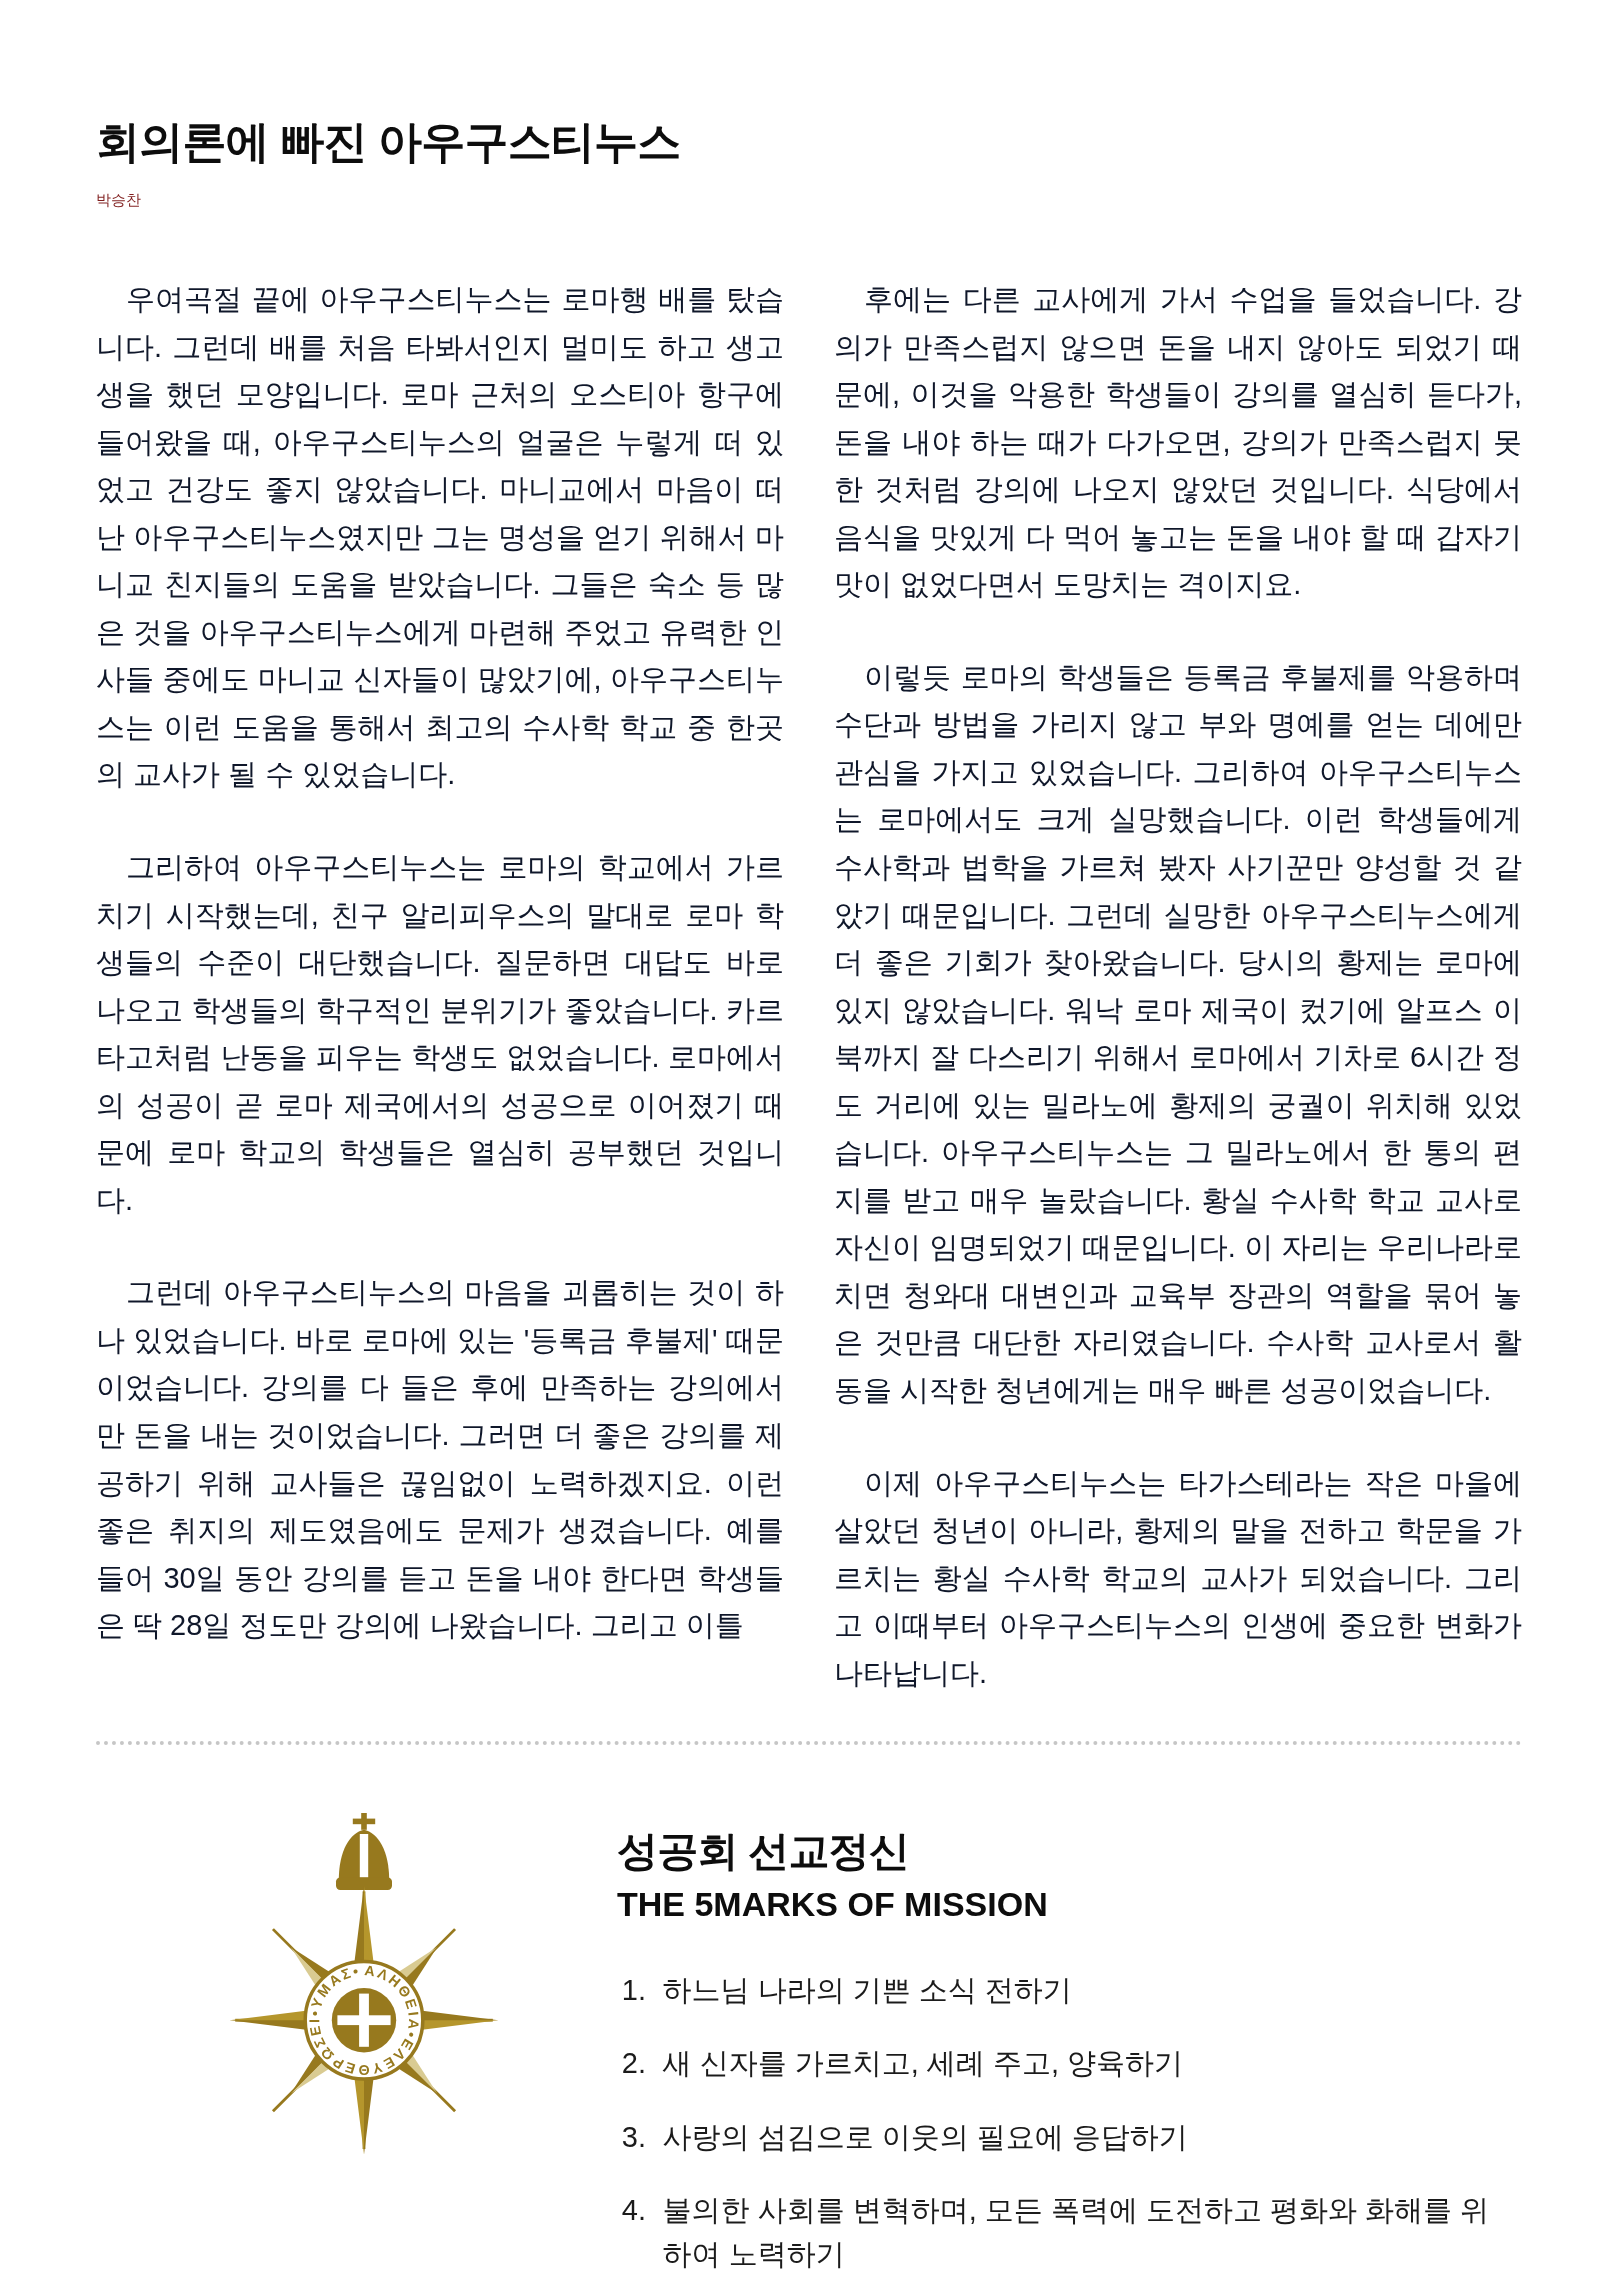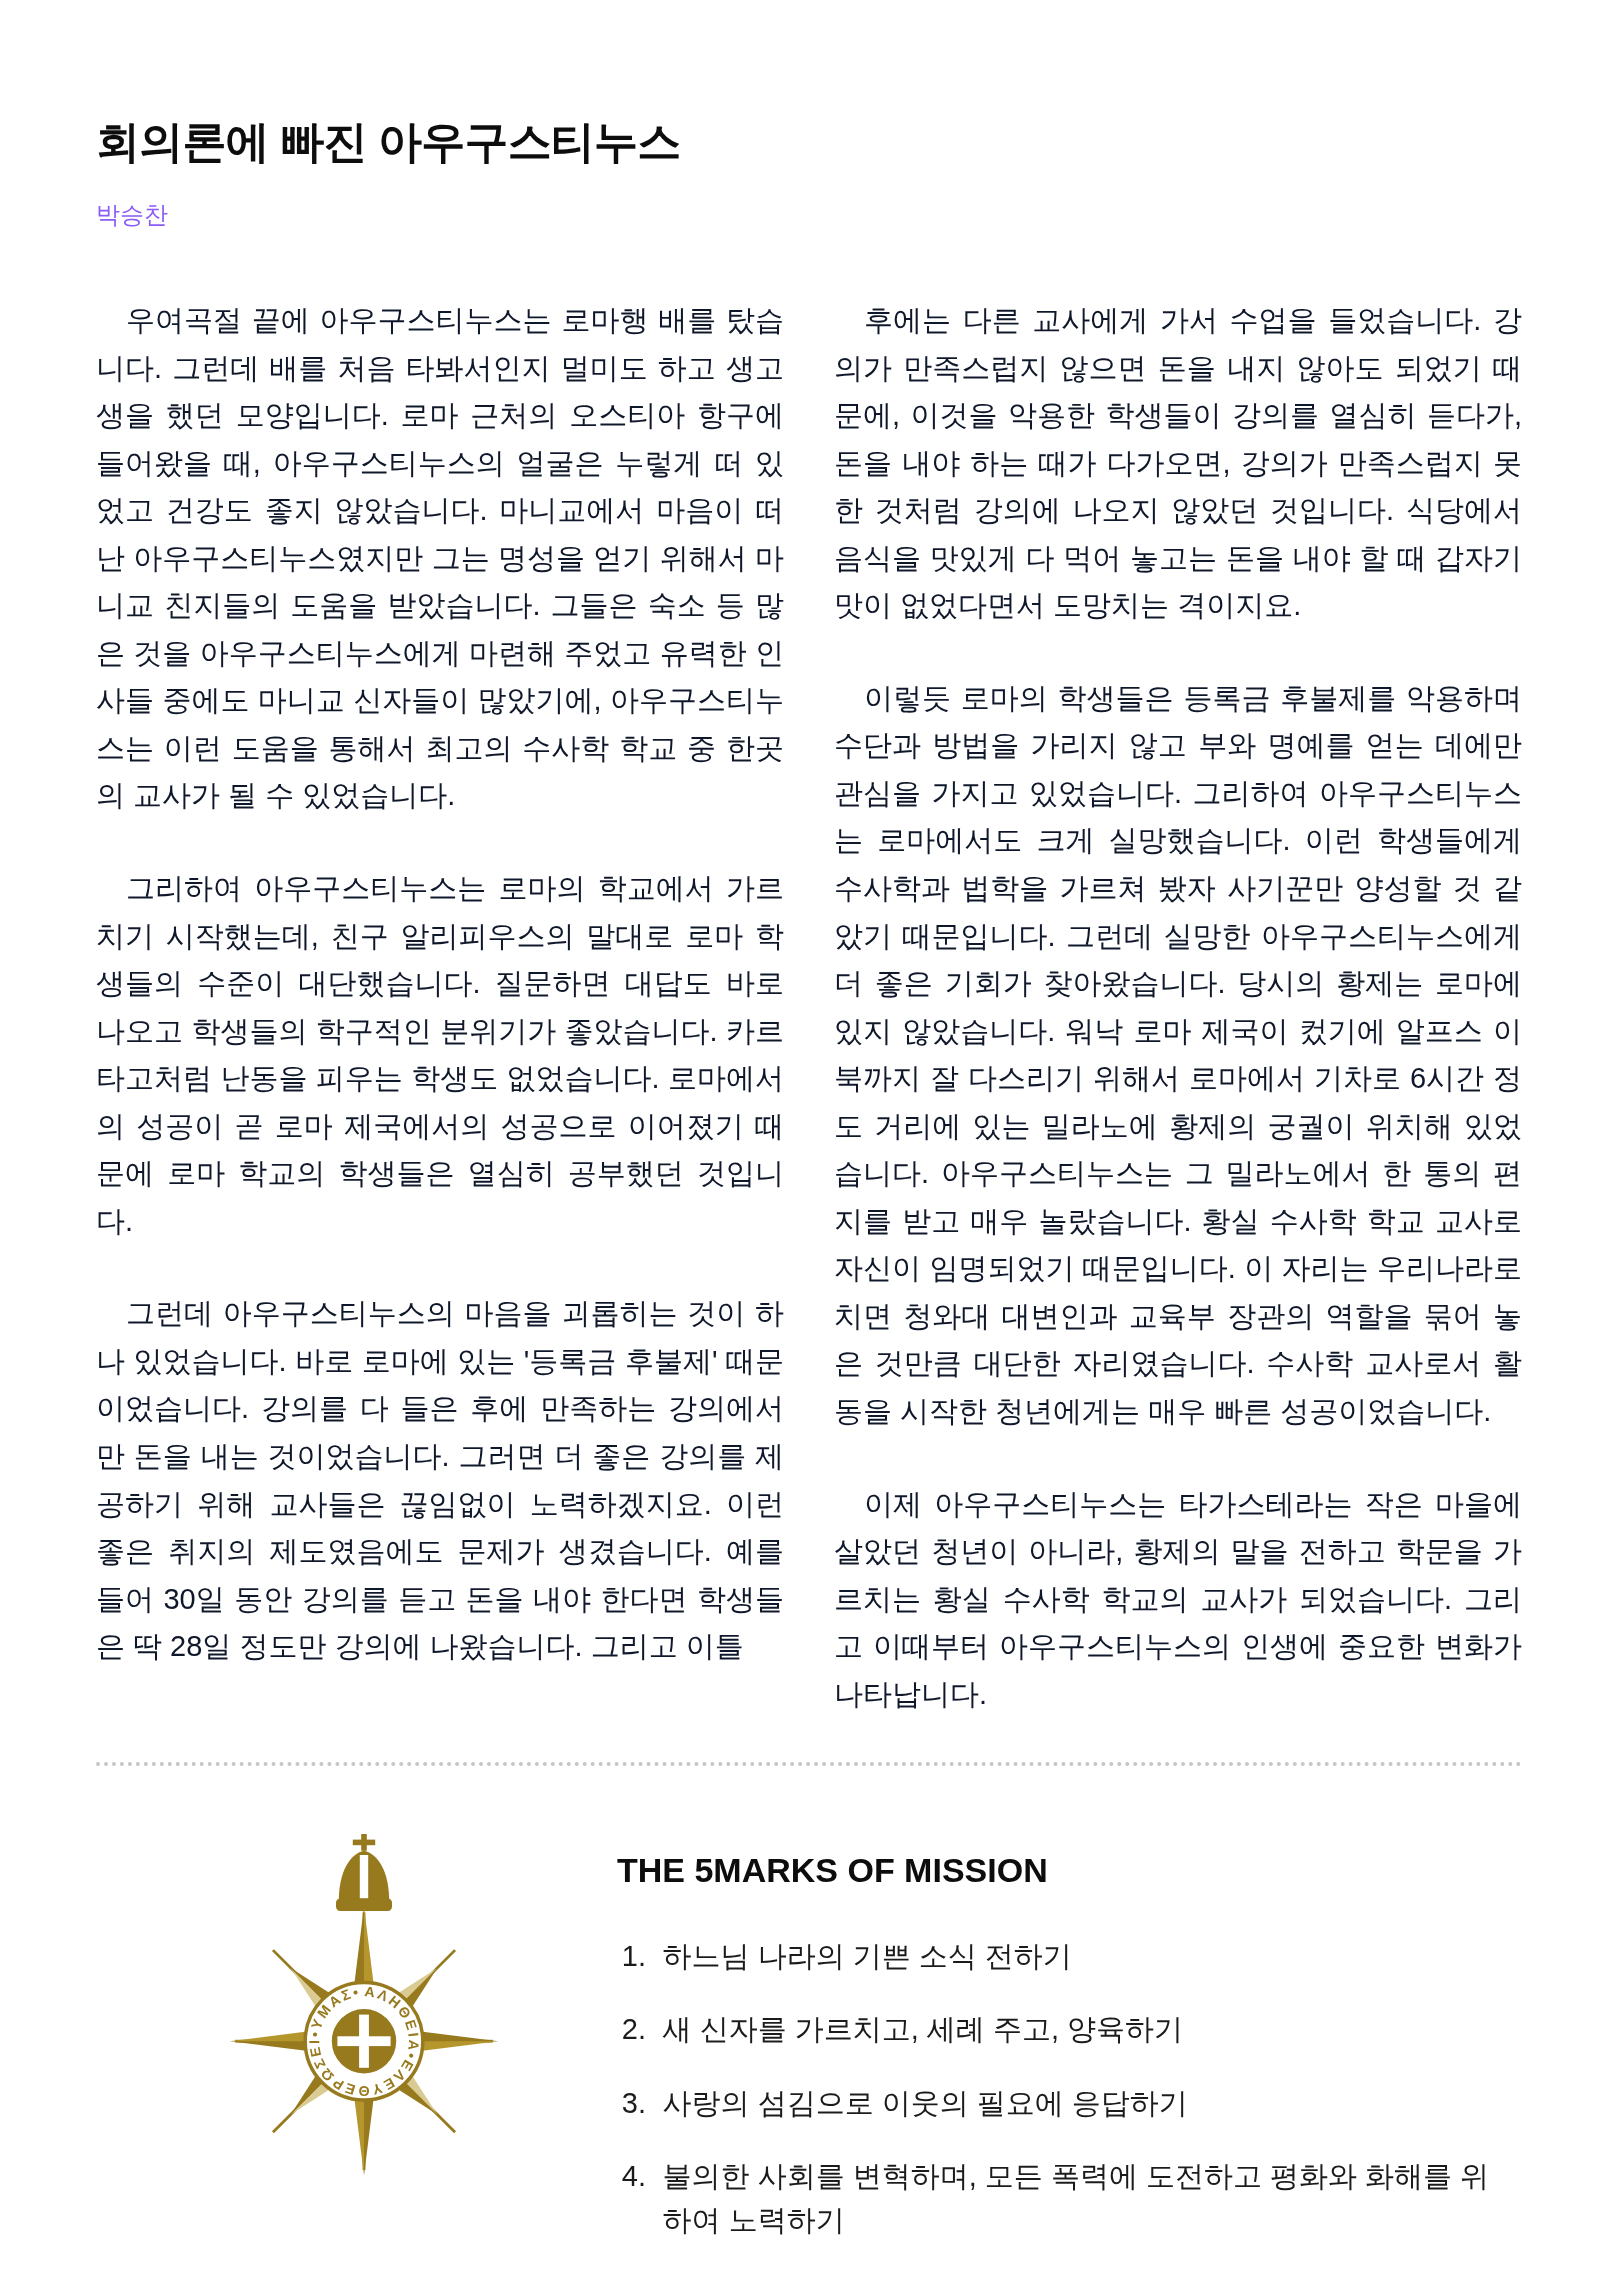--- a/index.html
+++ b/index.html
@@ -10,21 +10,21 @@
   *{box-sizing:border-box}
   html,body{margin:0;padding:0}
   body{
     width:1618px;height:2284px;background:#ffffff;color:#151515;
     font-family:"Liberation Sans","DejaVu Sans",sans-serif;
   }
   .page{width:100%;height:100%;padding:113px 96px 41px;display:flex;flex-direction:column}
 
   .article-header{text-align:left}
   .article-title{font-size:44px;font-weight:800;letter-spacing:-0.8px;margin:0;color:#0d0d0d}
-  .article-author{font-size:24px;margin-top:27px;color:#8b5cf6}
+  .article-author{font-size:15px;margin-top:19px;color:#7f1d1d}
 
   .columns{display:flex;gap:50px;margin-top:66px}
   .col{flex:1 1 0;min-width:0}
   .para{
     font-size:29px;line-height:1.64;text-align:justify;text-indent:30px;
     margin:0 0 45px;color:#0f172a;
   }
   .para:last-child{margin-bottom:0}
 
   .divider{margin-top:44px;border-top:4.5px dotted #c6c6c6;height:0}
@@ -128,20 +128,21 @@
           <g>
             <circle class="gold-dark" cx="100" cy="148" r="23"></circle>
             <rect x="96.5" y="129" width="7" height="38" fill="#ffffff"></rect>
             <rect x="81" y="144.5" width="38" height="7" fill="#ffffff"></rect>
           </g>
         </g>
       </svg>
     </div>
 
     <div class="mission-body">
+      <h2 class="mission-title-ko">성공회 선교정신</h2>
       <h3 class="mission-title-en">THE 5MARKS OF MISSION</h3>
       <ol class="mission-list">
 
           <li class="mission-item">
             <span class="num">1.</span>
             <span class="txt">하느님 나라의 기쁜 소식 전하기</span>
           </li>
 
           <li class="mission-item">
             <span class="num">2.</span>

